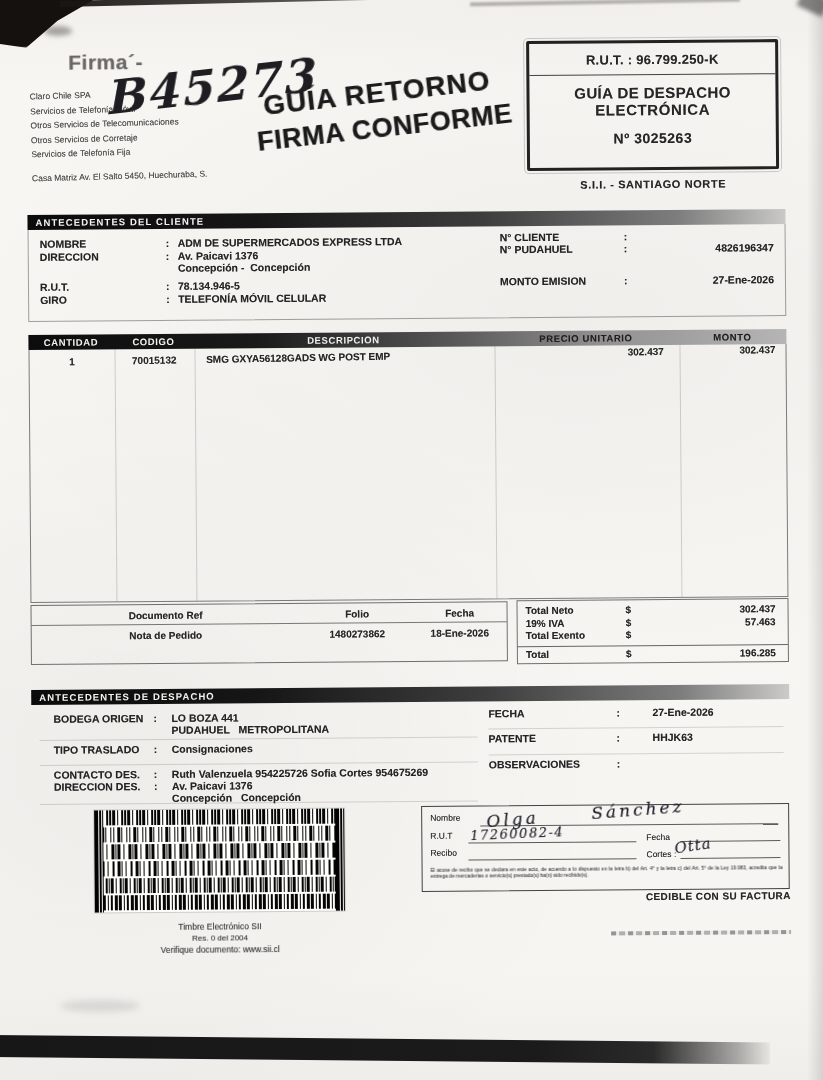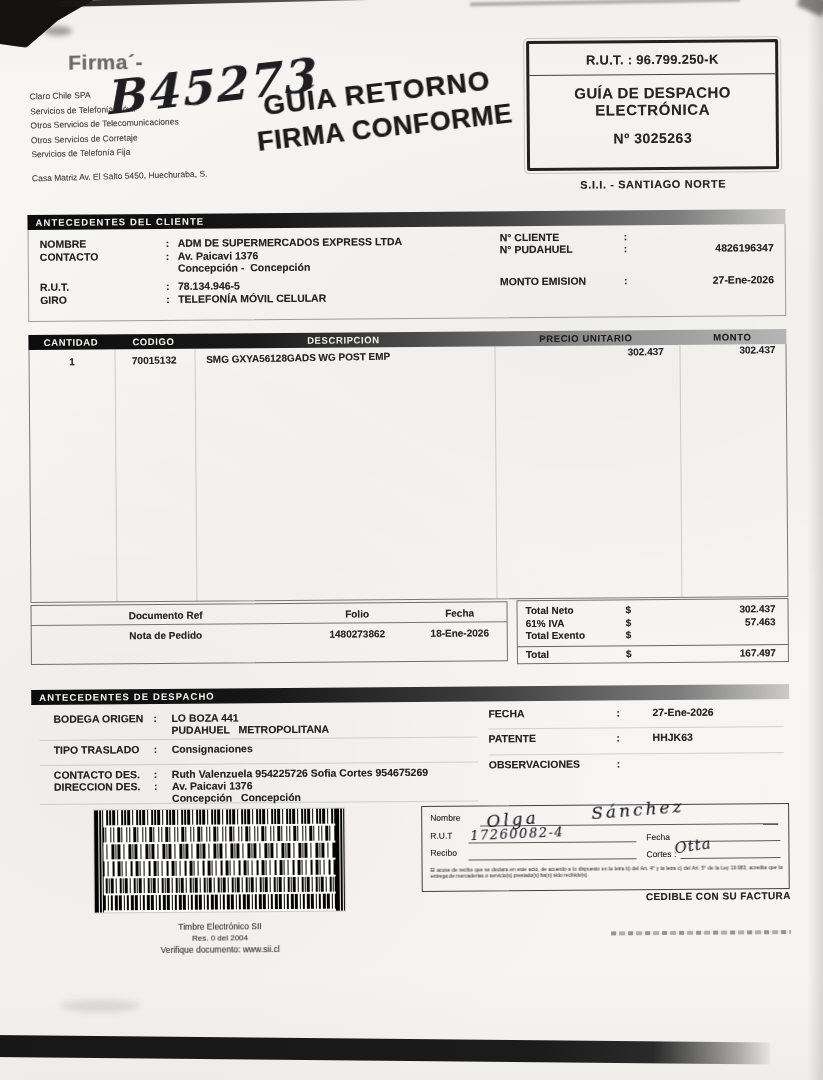--- a/index.html
+++ b/index.html
@@ -159,21 +159,21 @@
 
     <div class="secbar bar-client">ANTECEDENTES DEL CLIENTE</div>
     <div class="abs cbox"></div>
 
     <div class="frow cleft" style="left:42px;top:235px;">
       <span class="flabel">NOMBRE</span>
       <span class="fsep">:</span>
       <span class="fval">ADM DE SUPERMERCADOS EXPRESS LTDA</span>
     </div>
     <div class="frow cleft" style="left:42px;top:248px;">
-      <span class="flabel">CONTACTO</span>
+      <span class="flabel">DIRECCION</span>
       <span class="fsep">:</span>
       <span class="fval">Av. Paicavi 1376</span>
     </div>
     <div class="frow cleft" style="left:42px;top:260px;">
       <span class="flabel"></span>
       <span class="fsep"></span>
       <span class="fval">Concepción -  Concepción</span>
     </div>
     <div class="frow cleft" style="left:42px;top:278px;">
       <span class="flabel">R.U.T.</span>
@@ -237,33 +237,33 @@
       </div>
     </div>
 
     <div class="abs totbox">
       <div class="trow">
         <span class="tl">Total Neto</span>
         <span class="tc">$</span>
         <span class="tv">302.437</span>
       </div>
       <div class="trow">
-        <span class="tl">61% IVA</span>
+        <span class="tl">19% IVA</span>
         <span class="tc">$</span>
         <span class="tv">57.463</span>
       </div>
       <div class="trow">
         <span class="tl">Total Exento</span>
         <span class="tc">$</span>
         <span class="tv"></span>
       </div>
       <div class="trow total">
         <span class="tl">Total</span>
         <span class="tc">$</span>
-        <span class="tv">167.497</span>
+        <span class="tv">196.285</span>
       </div>
     </div>
 
     <div class="secbar bar-dispatch">ANTECEDENTES DE DESPACHO</div>
 
     <div class="frow dleft" style="left:52px;top:710px;">
       <span class="flabel">BODEGA ORIGEN</span>
       <span class="fsep">:</span>
       <span class="fval">LO BOZA 441</span>
     </div>

